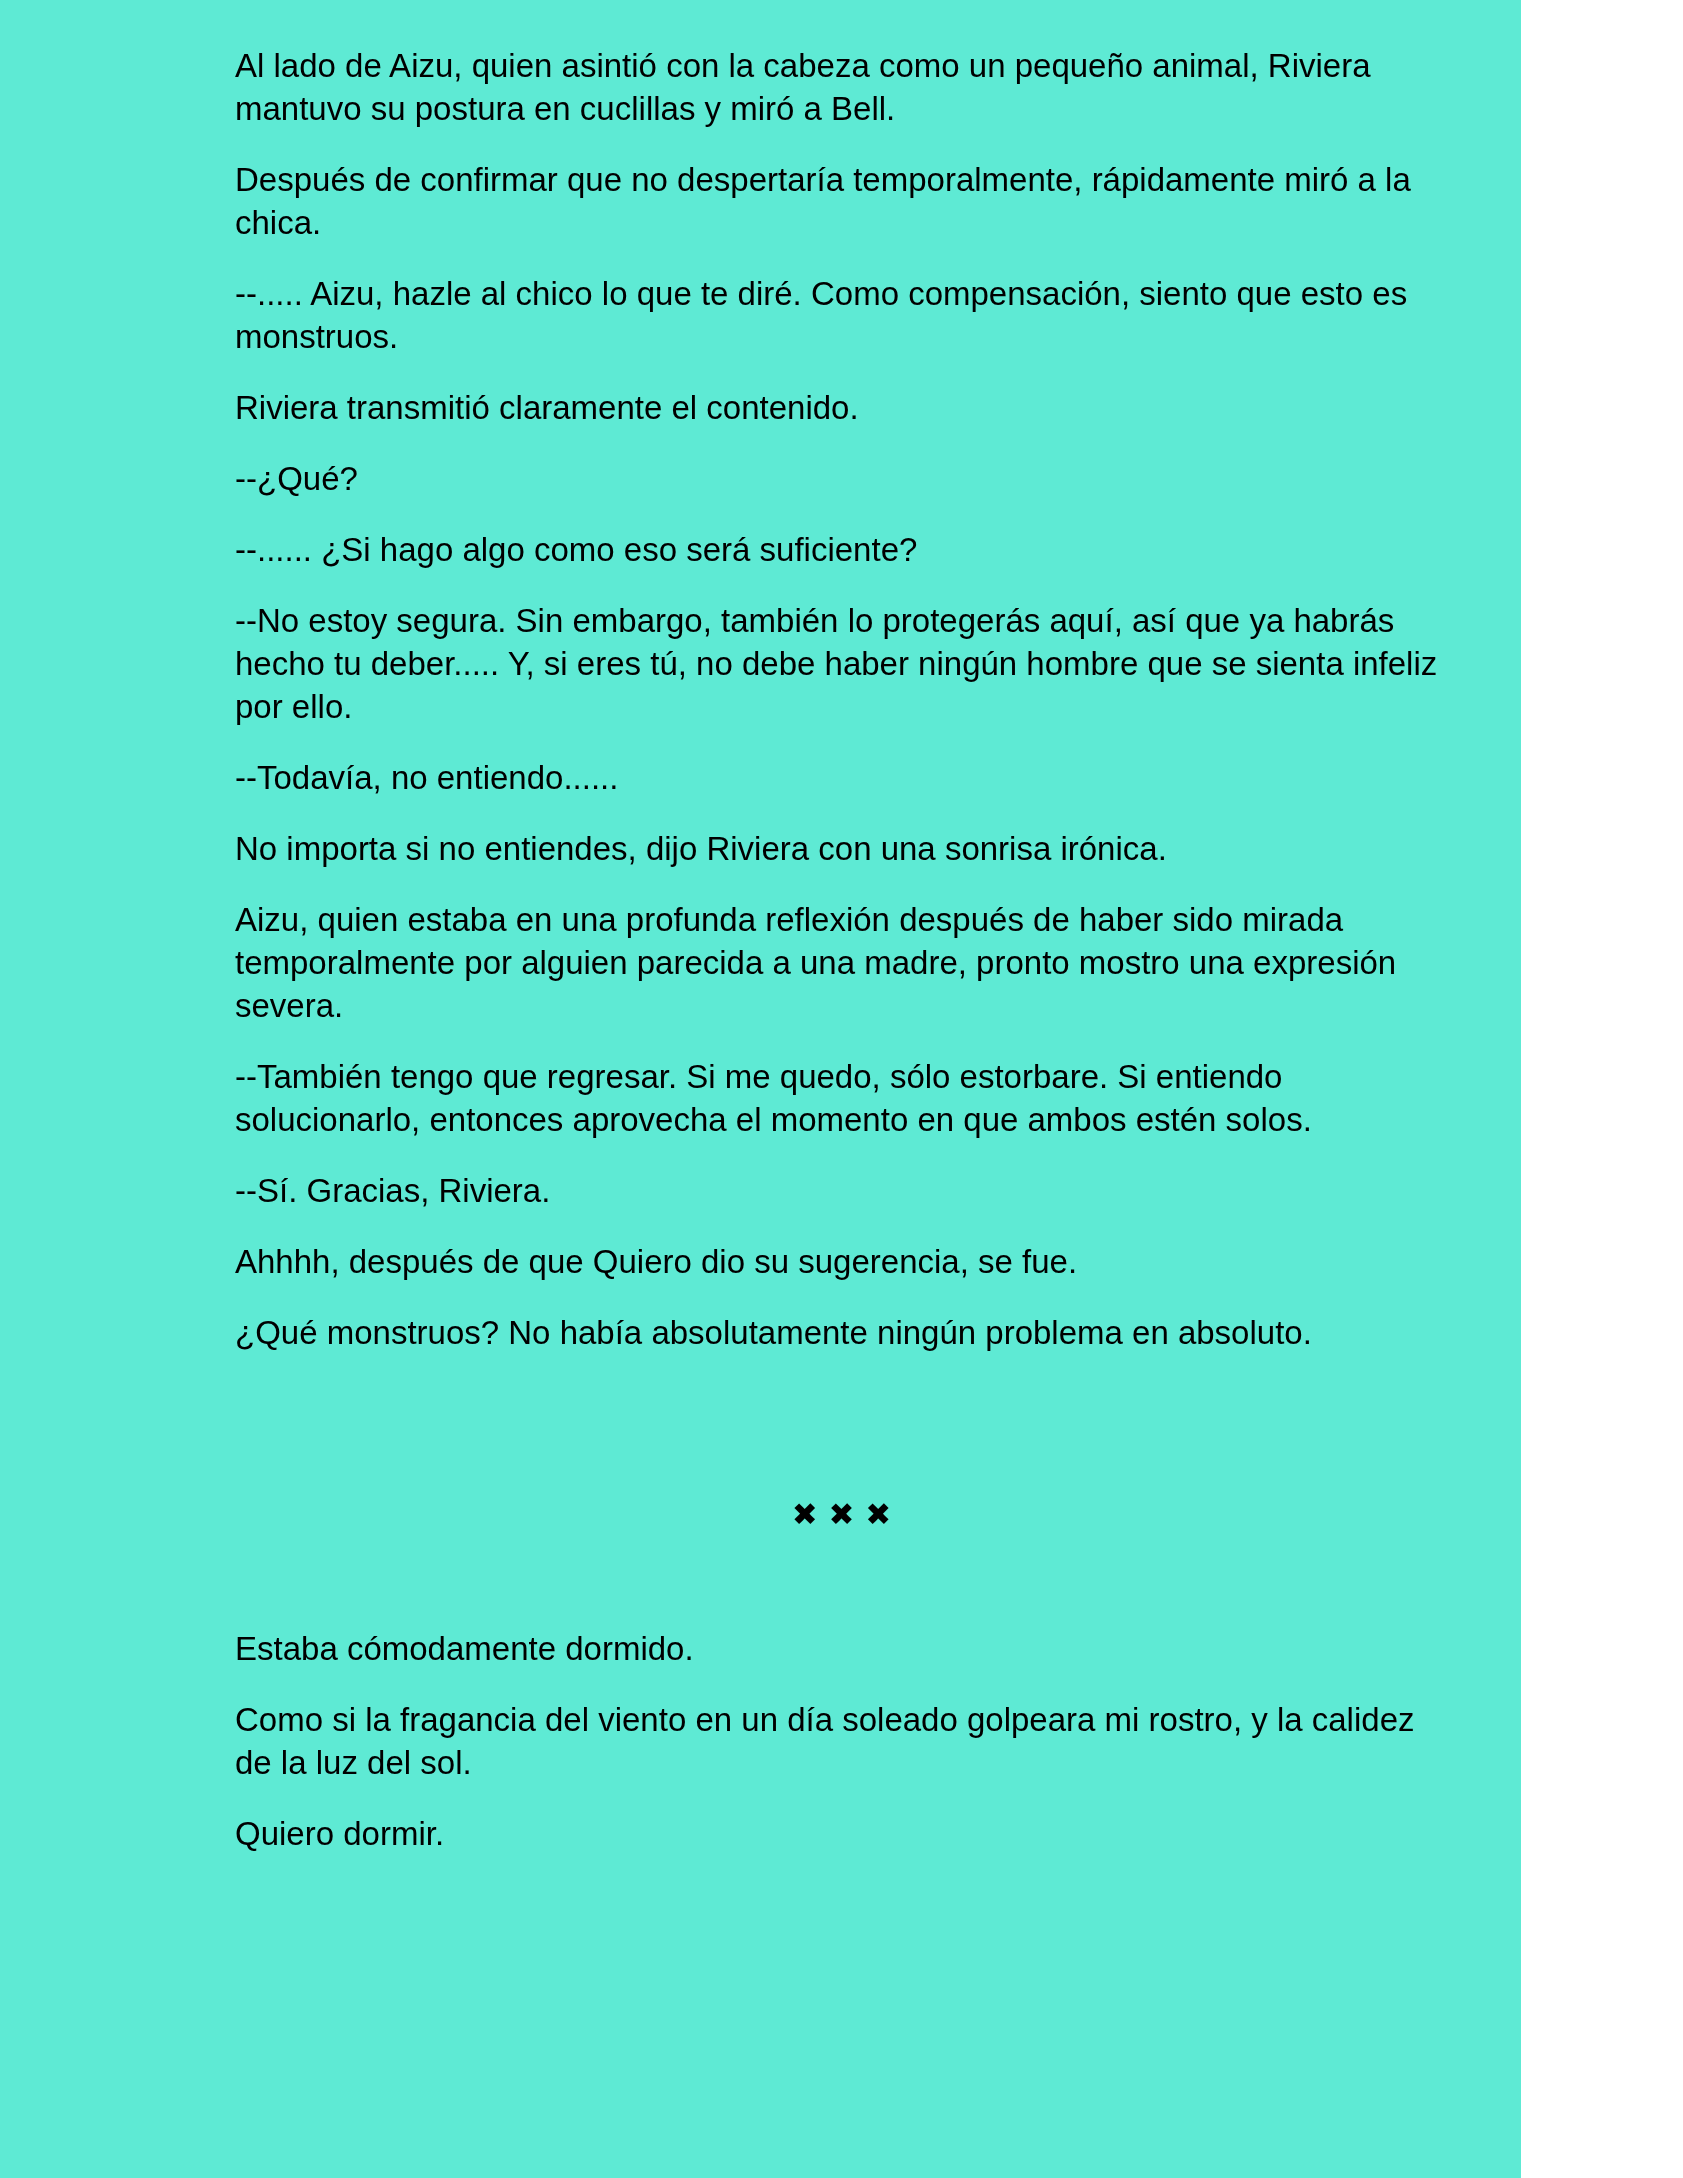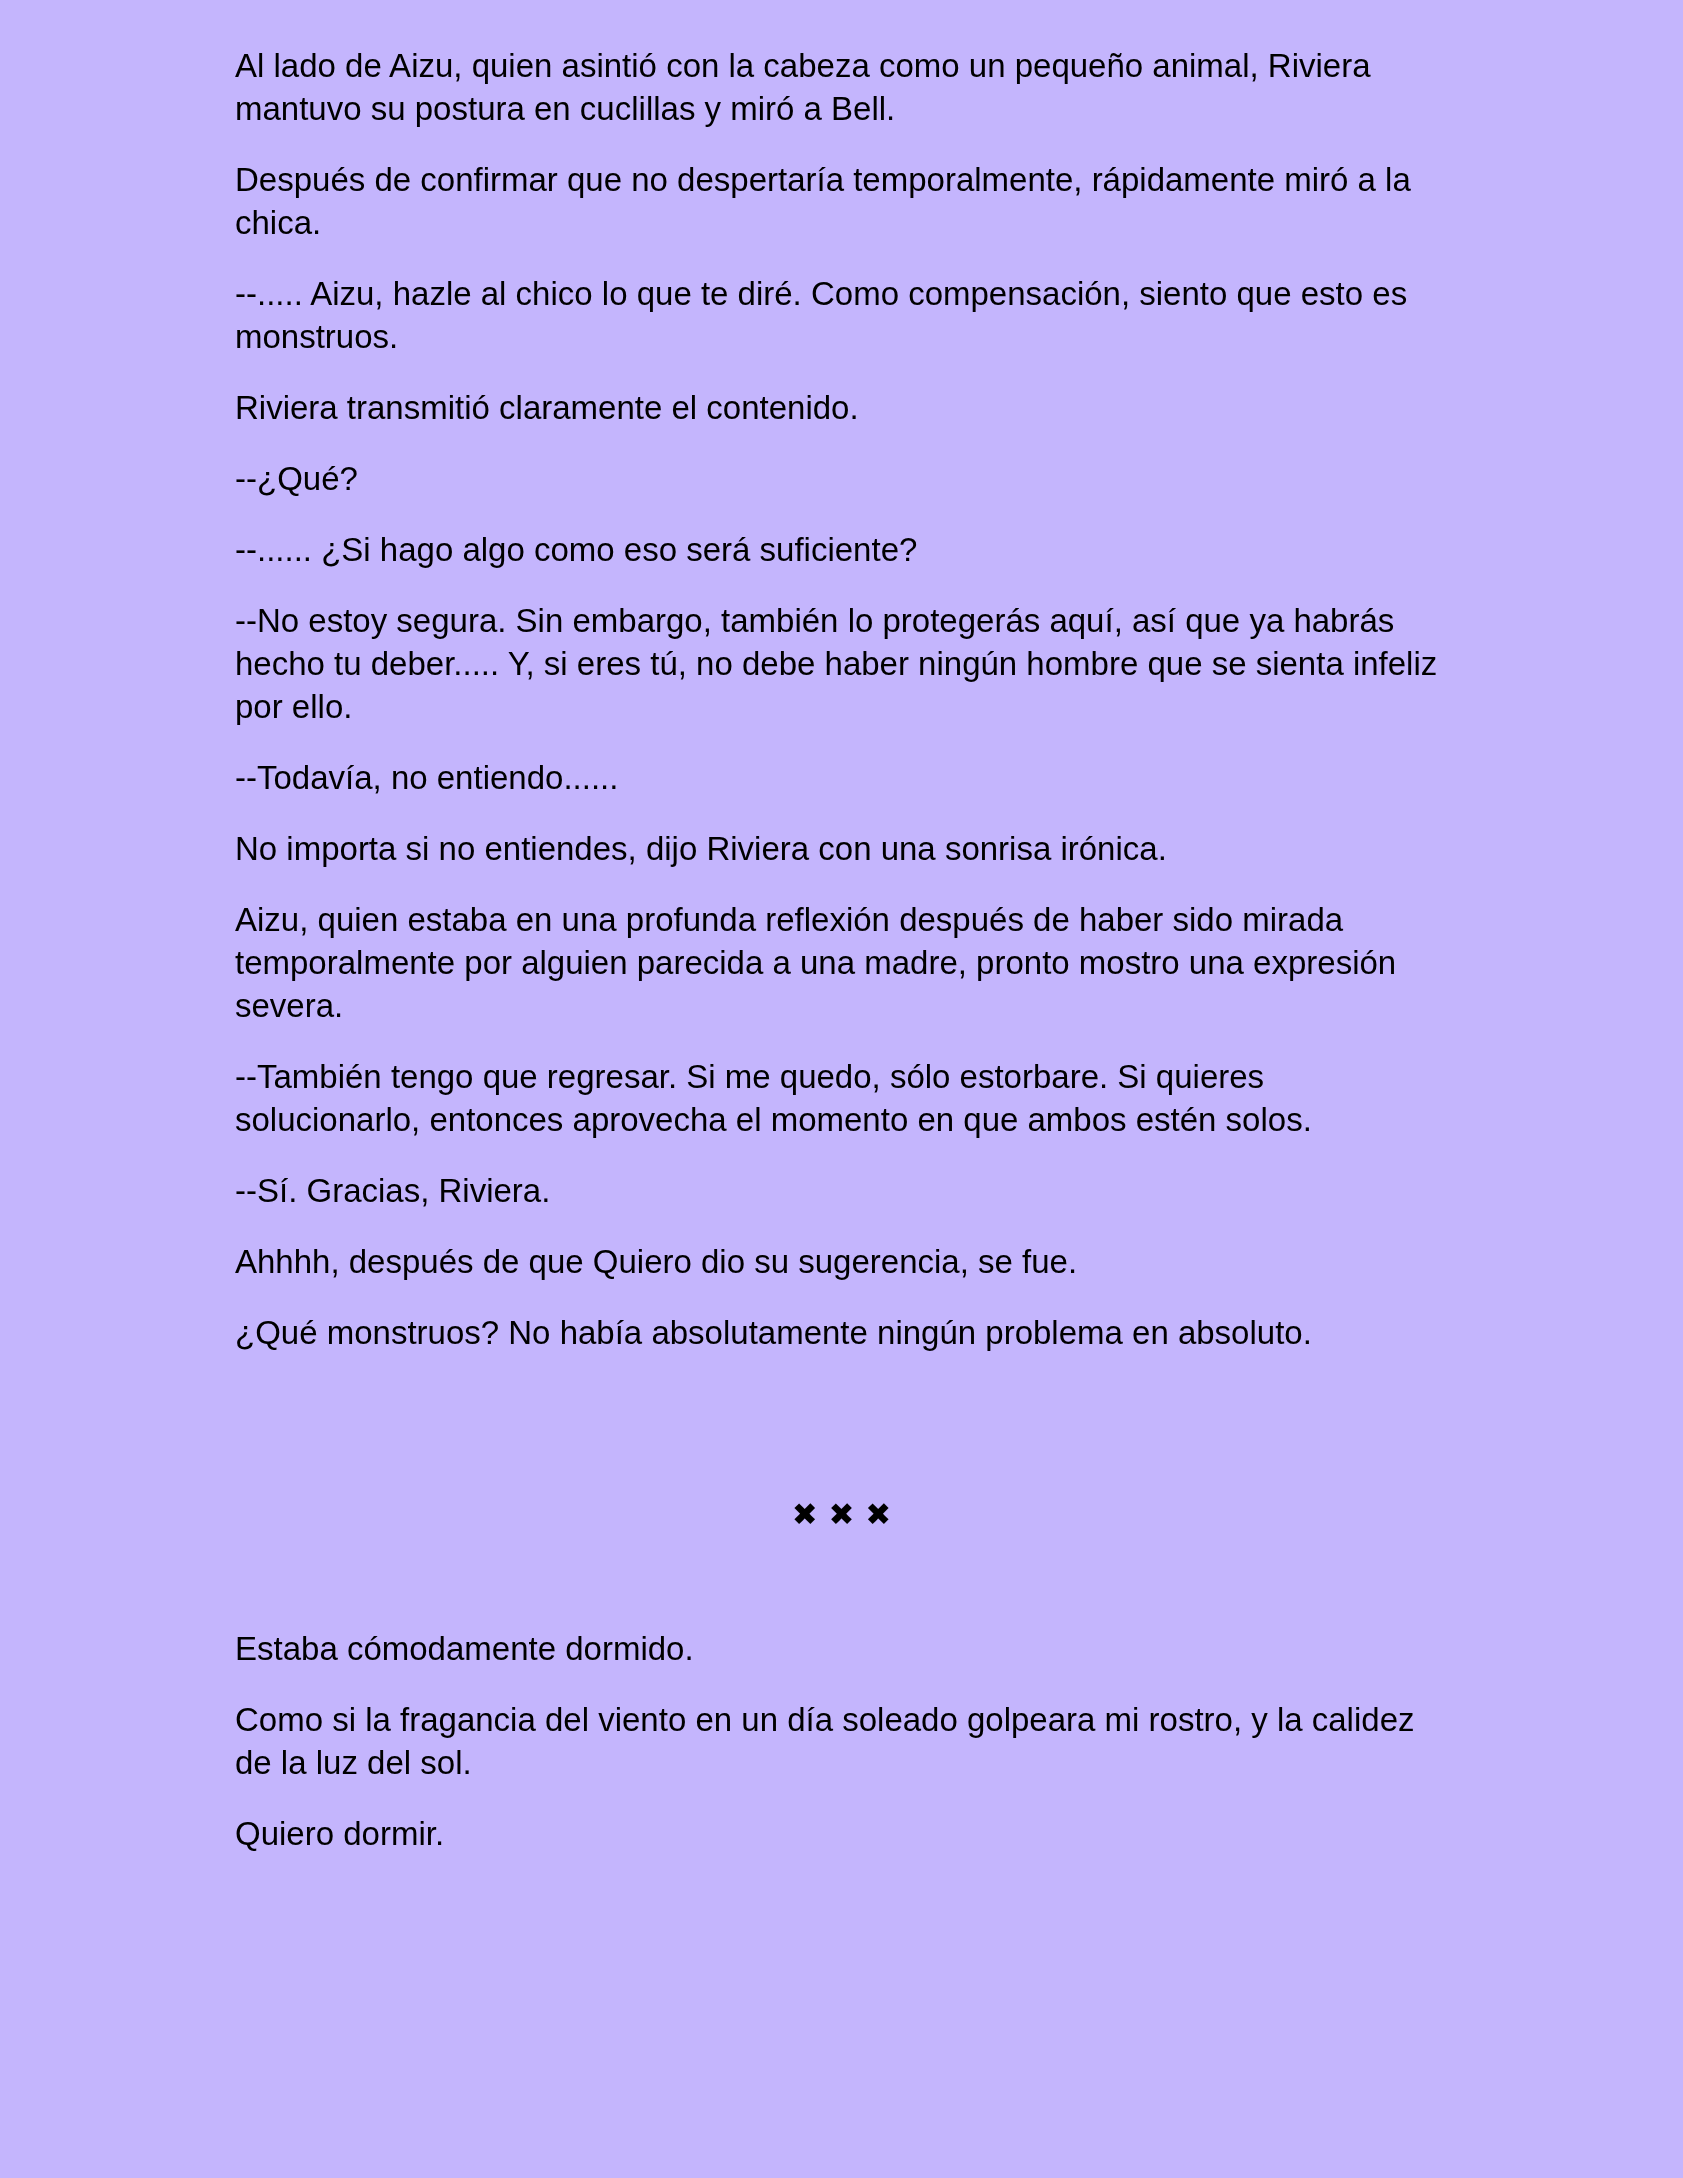--- a/index.html
+++ b/index.html
@@ -6,23 +6,23 @@
     margin: 0;
     padding: 0;
   }
   body {
     width: 1683px;
     height: 2178px;
     background: #ffffff;
   }
   .page {
     position: relative;
-    width: 1683px;
+    width: 1521px;
     height: 2178px;
-    background: #c4b5fd;
+    background: #5eead4;
     overflow: hidden;
     font-family: "Liberation Sans", sans-serif;
     color: #000000;
   }
   .content {
     box-sizing: border-box;
     padding: 44px 0 0 235px;
     width: 1448px; 
   }
   p.para {
@@ -50,21 +50,21 @@
       <p class="para">Al lado de Aizu, quien asintió con la cabeza como un pequeño animal, Riviera mantuvo su postura en cuclillas y miró a Bell.</p>
       <p class="para">Después de confirmar que no despertaría temporalmente, rápidamente miró a la chica.</p>
       <p class="para">--..... Aizu, hazle al chico lo que te diré. Como compensación, siento que esto es monstruos.</p>
       <p class="para">Riviera transmitió claramente el contenido.</p>
       <p class="para">--¿Qué?</p>
       <p class="para">--...... ¿Si hago algo como eso será suficiente?</p>
       <p class="para">--No estoy segura. Sin embargo, también lo protegerás aquí, así que ya habrás hecho tu deber..... Y, si eres tú, no debe haber ningún hombre que se sienta infeliz por ello.</p>
       <p class="para">--Todavía, no entiendo......</p>
       <p class="para">No importa si no entiendes, dijo Riviera con una sonrisa irónica.</p>
       <p class="para">Aizu, quien estaba en una profunda reflexión después de haber sido mirada temporalmente por alguien parecida a una madre, pronto mostro una expresión severa.</p>
-      <p class="para">--También tengo que regresar. Si me quedo, sólo estorbare. Si quieres solucionarlo, entonces aprovecha el momento en que ambos estén solos.</p>
+      <p class="para">--También tengo que regresar. Si me quedo, sólo estorbare. Si entiendo solucionarlo, entonces aprovecha el momento en que ambos estén solos.</p>
       <p class="para">--Sí. Gracias, Riviera.</p>
       <p class="para">Ahhhh, después de que Quiero dio su sugerencia, se fue.</p>
       <p class="para">¿Qué monstruos? No había absolutamente ningún problema en absoluto.</p>
       <p class="separator">✖ ✖ ✖</p>
       <p class="para">Estaba cómodamente dormido.</p>
       <p class="para">Como si la fragancia del viento en un día soleado golpeara mi rostro, y la calidez de la luz del sol.</p>
       <p class="para">Quiero dormir.</p>
     </div>
 </div>
 

